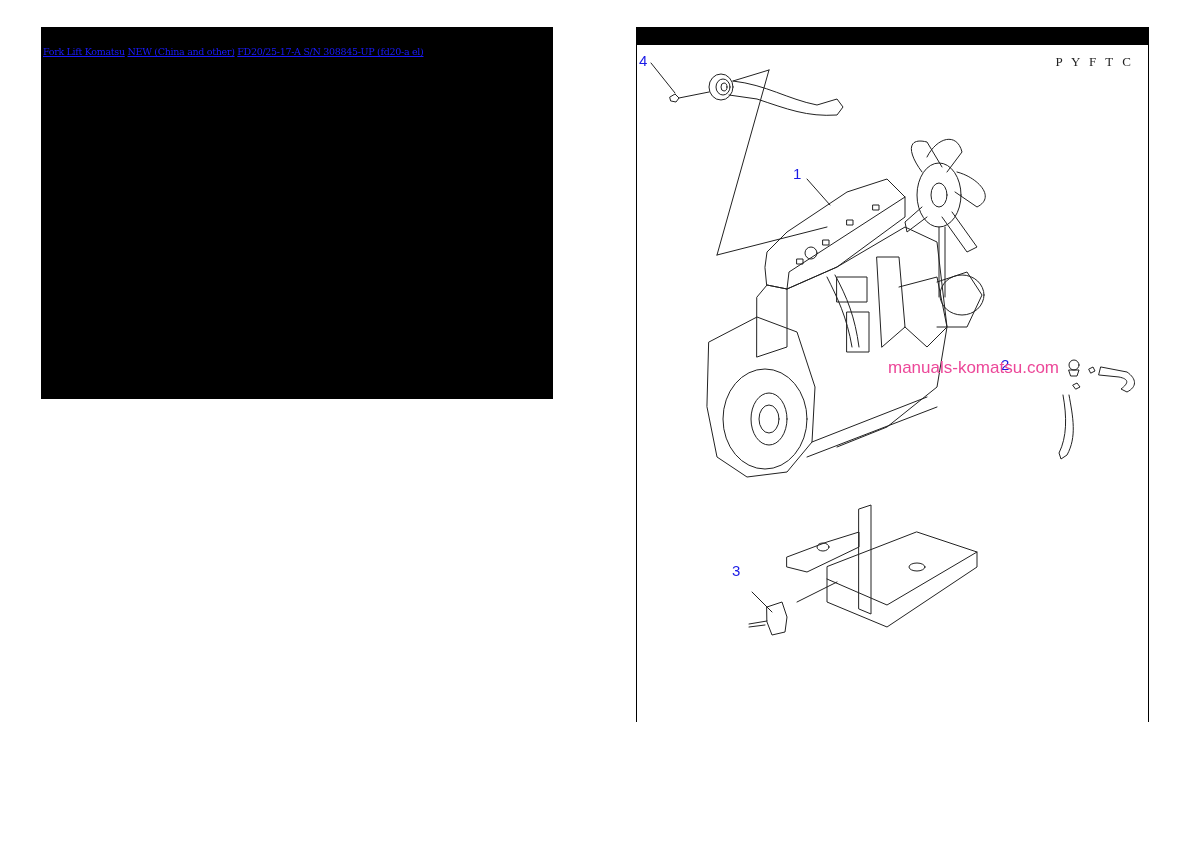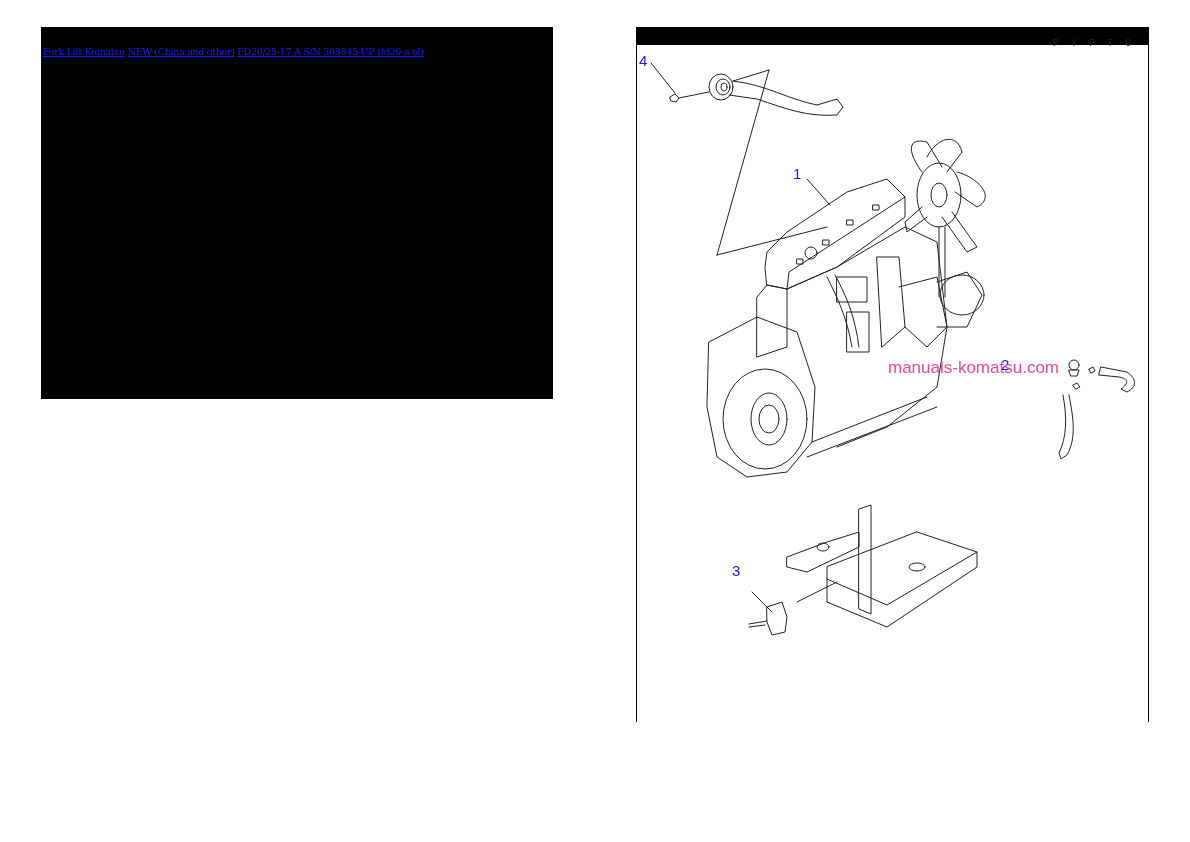--- a/index.html
+++ b/index.html
@@ -16,22 +16,22 @@
     .breadcrumb a { color: #1a1aff; text-decoration: underline; cursor: pointer; }
     .right-panel {
       position: absolute; left: 636px; top: 27px; width: 511px; height: 695px;
       border-left: 1.5px solid #000; border-right: 1.5px solid #000;
       background: #ffffff;
     }
     .right-topbar {
       position: absolute; left: 0; top: 0; width: 100%; height: 18px; background: #000;
     }
     .code-label {
-      position: absolute; right: 14px; top: 11px;
-      font-family: Liberation Mono, monospace; font-size: 10px; letter-spacing: 3px; color: #222;
+      position: absolute; right: 14px; top: 27px;
+      font-family: Liberation Serif, serif; font-size: 13px; letter-spacing: 3px; color: #222;
     }
     .callout {
       position: absolute; font-family: "Liberation Sans", sans-serif; font-size: 15px; color: #1a1ae6;
       line-height: 1;
     }
     .watermark {
       position: absolute; left: 251px; top: 331px;
       font-family: "Liberation Sans", sans-serif; font-size: 17px; color: #ec4899; white-space: nowrap;
     }
     svg.drawing { position: absolute; left: 0; top: 0; }

